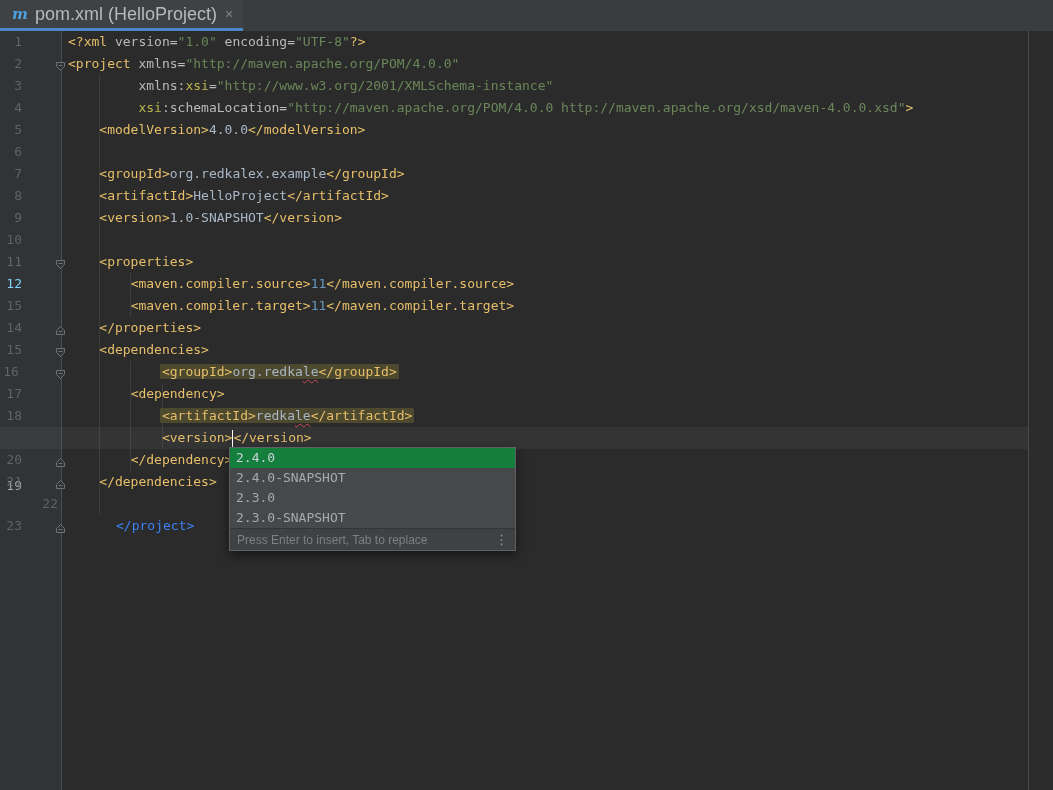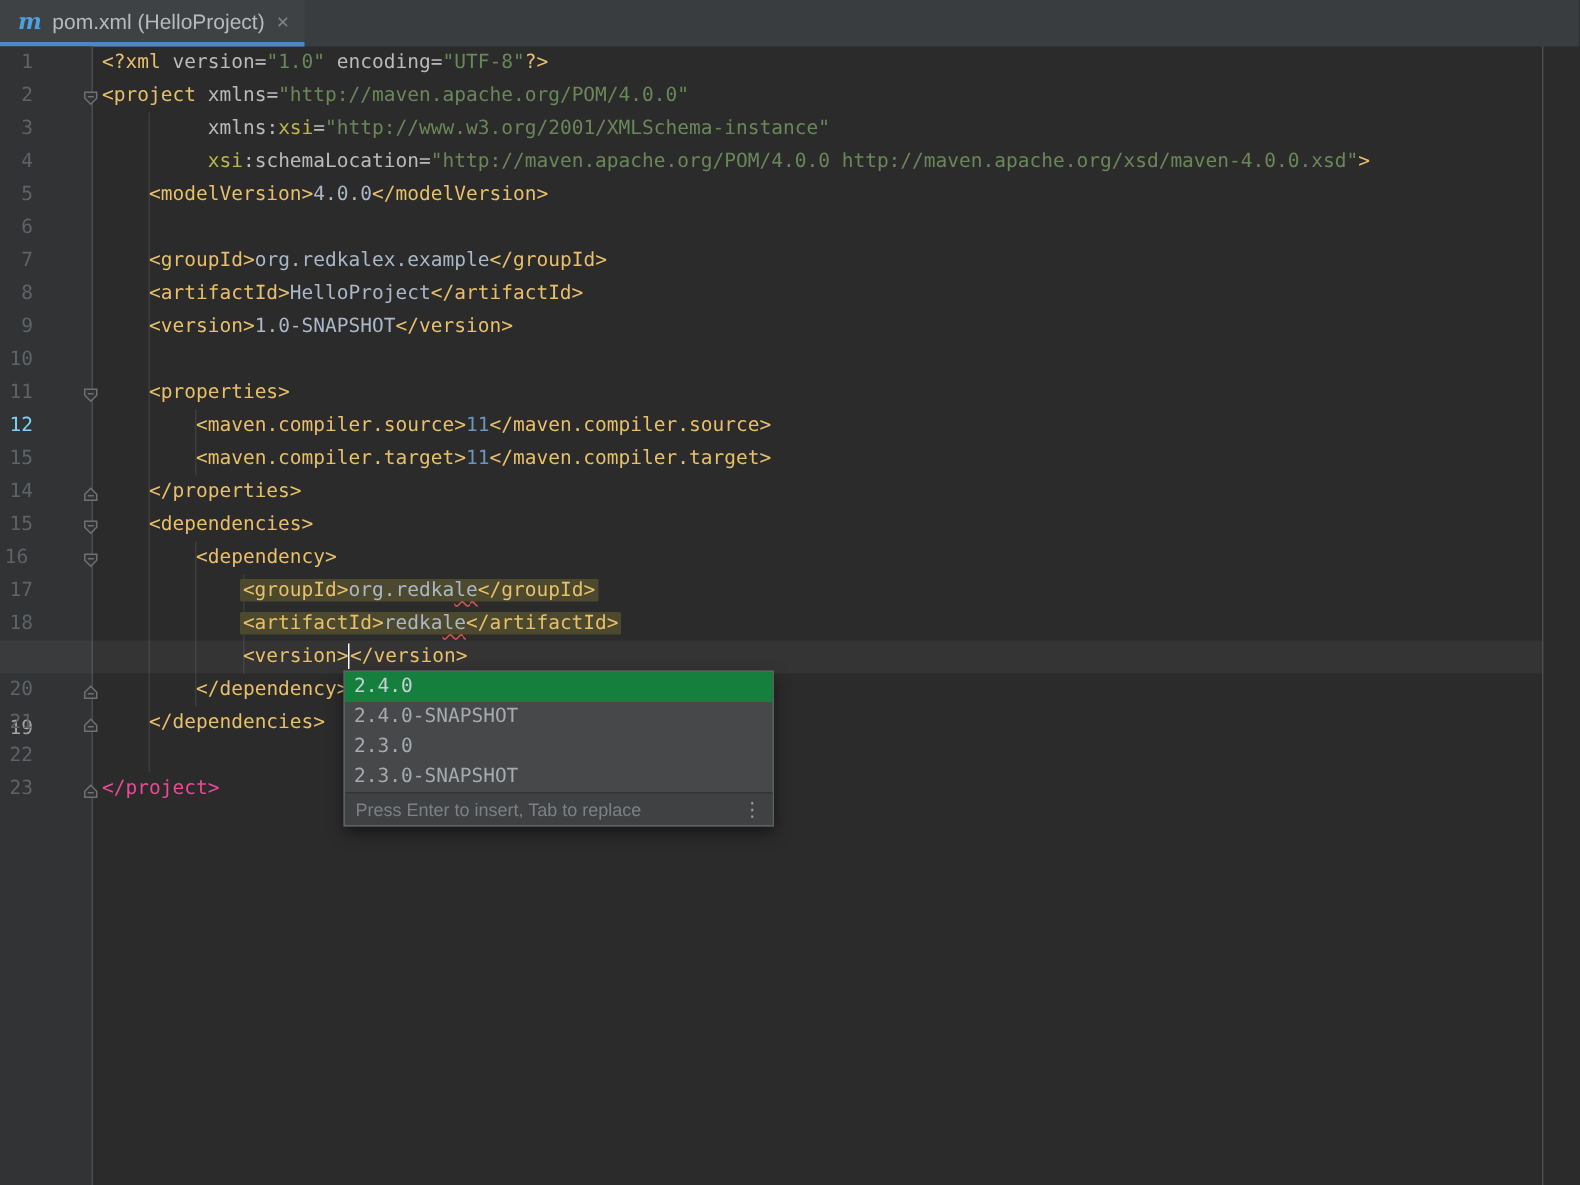--- a/index.html
+++ b/index.html
@@ -3,21 +3,21 @@
 <meta charset="utf-8">
 <style>
   * { margin:0; padding:0; box-sizing:border-box; }
   body { background:#2b2b2b; font-family:"Liberation Sans", sans-serif; }
   .window { position:relative; width:1053px; height:790px; background:#2b2b2b; overflow:hidden; }
 
   
   .tabbar { height:31px; background:#3a3d3f; display:flex; align-items:stretch; }
   .tab { display:flex; align-items:center; gap:7px; padding:0 9px 0 12px;
          background:#3f4244; border-bottom:3px solid; }
-  .tab-title { font-size:14px; color:#b7babc; }
+  .tab-title { font-size:18px; color:#b7babc; }
   .maven-icon { font-family:"DejaVu Serif", serif; font-style:italic; font-weight:bold;
                 font-size:15px; line-height:1; }
   .tab-close { color:#81868a; font-size:14px; line-height:1; padding:0 1px; }
 
   
   .main { position:relative; height:759px; display:flex; }
   .gutter { position:relative; width:62px; background:#313335; border-right:1px solid #4a4d4f;
             flex:none; z-index:0; overflow:visible; }
   .gutter-row { position:relative; height:22px; }
   .ln { position:absolute; left:0; top:0; width:22px; height:22px; line-height:22px;
@@ -148,21 +148,21 @@
             </svg></span>
         </div>
         <div class="gutter-row">
           <span class="ln" style="color: rgb(96, 99, 102);">21</span>
           <span class="fold"><svg width="11" height="11" viewBox="0 0 11 11">
               <path d="M1.5 9.5 H9.5 V5.5 L5.5 1.5 L1.5 5.5 Z" fill="#313335" stroke="#6e7173"></path>
               <line x1="3.5" x2="7.5" y1="6.5" y2="6.5" stroke="#6e7173"></line>
             </svg></span>
         </div>
         <div class="gutter-row">
-          <span class="ln" style="color: rgb(96, 99, 102);">22</span>
+          <span class="ln" style="color: rgb(96, 99, 102); margin-left: 36px;">22</span>
         </div>
         <div class="gutter-row">
           <span class="ln" style="color: rgb(96, 99, 102);">23</span>
           <span class="fold"><svg width="11" height="11" viewBox="0 0 11 11">
               <path d="M1.5 9.5 H9.5 V5.5 L5.5 1.5 L1.5 5.5 Z" fill="#313335" stroke="#6e7173"></path>
               <line x1="3.5" x2="7.5" y1="6.5" y2="6.5" stroke="#6e7173"></line>
             </svg></span>
         </div>
       </div>
     <div class="code-area">
@@ -178,28 +178,28 @@
         <div class="code-row"></div>
         <div class="code-row">    <span style="color: rgb(232, 191, 106);">&lt;groupId&gt;</span><span style="color: rgb(169, 183, 198);">org.redkalex.example</span><span style="color: rgb(232, 191, 106);">&lt;/groupId&gt;</span></div>
         <div class="code-row">    <span style="color: rgb(232, 191, 106);">&lt;artifactId&gt;</span><span style="color: rgb(169, 183, 198);">HelloProject</span><span style="color: rgb(232, 191, 106);">&lt;/artifactId&gt;</span></div>
         <div class="code-row">    <span style="color: rgb(232, 191, 106);">&lt;version&gt;</span><span style="color: rgb(169, 183, 198);">1.0-SNAPSHOT</span><span style="color: rgb(232, 191, 106);">&lt;/version&gt;</span></div>
         <div class="code-row"></div>
         <div class="code-row">    <span style="color: rgb(232, 191, 106);">&lt;properties&gt;</span></div>
         <div class="code-row">        <span style="color: rgb(232, 191, 106);">&lt;maven.compiler.source&gt;</span><span style="color: rgb(104, 151, 187);">11</span><span style="color: rgb(232, 191, 106);">&lt;/maven.compiler.source&gt;</span></div>
         <div class="code-row">        <span style="color: rgb(232, 191, 106);">&lt;maven.compiler.target&gt;</span><span style="color: rgb(104, 151, 187);">11</span><span style="color: rgb(232, 191, 106);">&lt;/maven.compiler.target&gt;</span></div>
         <div class="code-row">    <span style="color: rgb(232, 191, 106);">&lt;/properties&gt;</span></div>
         <div class="code-row">    <span style="color: rgb(232, 191, 106);">&lt;dependencies&gt;</span></div>
+        <div class="code-row">            <span class="hl" style="background: rgb(77, 73, 46);"><span style="color: rgb(232, 191, 106);">&lt;groupId&gt;</span><span style="color: rgb(169, 183, 198);">org.redka</span><span class="err" style="color: rgb(169, 183, 198); text-decoration-color: rgb(210, 80, 80);">le</span><span style="color: rgb(232, 191, 106);">&lt;/groupId&gt;</span></span></div>
         <div class="code-row">        <span style="color: rgb(232, 191, 106);">&lt;dependency&gt;</span></div>
-        <div class="code-row">            <span class="hl" style="background: rgb(77, 73, 46);"><span style="color: rgb(232, 191, 106);">&lt;groupId&gt;</span><span style="color: rgb(169, 183, 198);">org.redka</span><span class="err" style="color: rgb(169, 183, 198); text-decoration-color: rgb(210, 80, 80);">le</span><span style="color: rgb(232, 191, 106);">&lt;/groupId&gt;</span></span></div>
         <div class="code-row">            <span class="hl" style="background: rgb(77, 73, 46);"><span style="color: rgb(232, 191, 106);">&lt;artifactId&gt;</span><span style="color: rgb(169, 183, 198);">redka</span><span class="err" style="color: rgb(169, 183, 198); text-decoration-color: rgb(210, 80, 80);">le</span><span style="color: rgb(232, 191, 106);">&lt;/artifactId&gt;</span></span></div>
         <div class="code-row">            <span style="color: rgb(232, 191, 106);">&lt;version&gt;</span><span class="caret" style="border-left-color: rgb(255, 255, 255);"></span><span style="color: rgb(232, 191, 106);">&lt;/version&gt;</span></div>
         <div class="code-row">        <span style="color: rgb(232, 191, 106);">&lt;/dependency&gt;</span></div>
         <div class="code-row">    <span style="color: rgb(232, 191, 106);">&lt;/dependencies&gt;</span></div>
         <div class="code-row"></div>
-        <div class="code-row"><span style="color: #ec4899;">&lt;/project&gt;</span></div>
+        <div class="code-row"><span style="color: #3b82f6; margin-left: 48px;">&lt;/project&gt;</span></div>
       </div>
 
     <div class="active-line"></div>
     <div class="margin-guide"></div>
 
     <div class="popup">
       <div id="popup-list">
           <div class="popup-item selected" style="background: #15803d;">2.4.0</div>
           <div class="popup-item">2.4.0-SNAPSHOT</div>
           <div class="popup-item">2.3.0</div>

